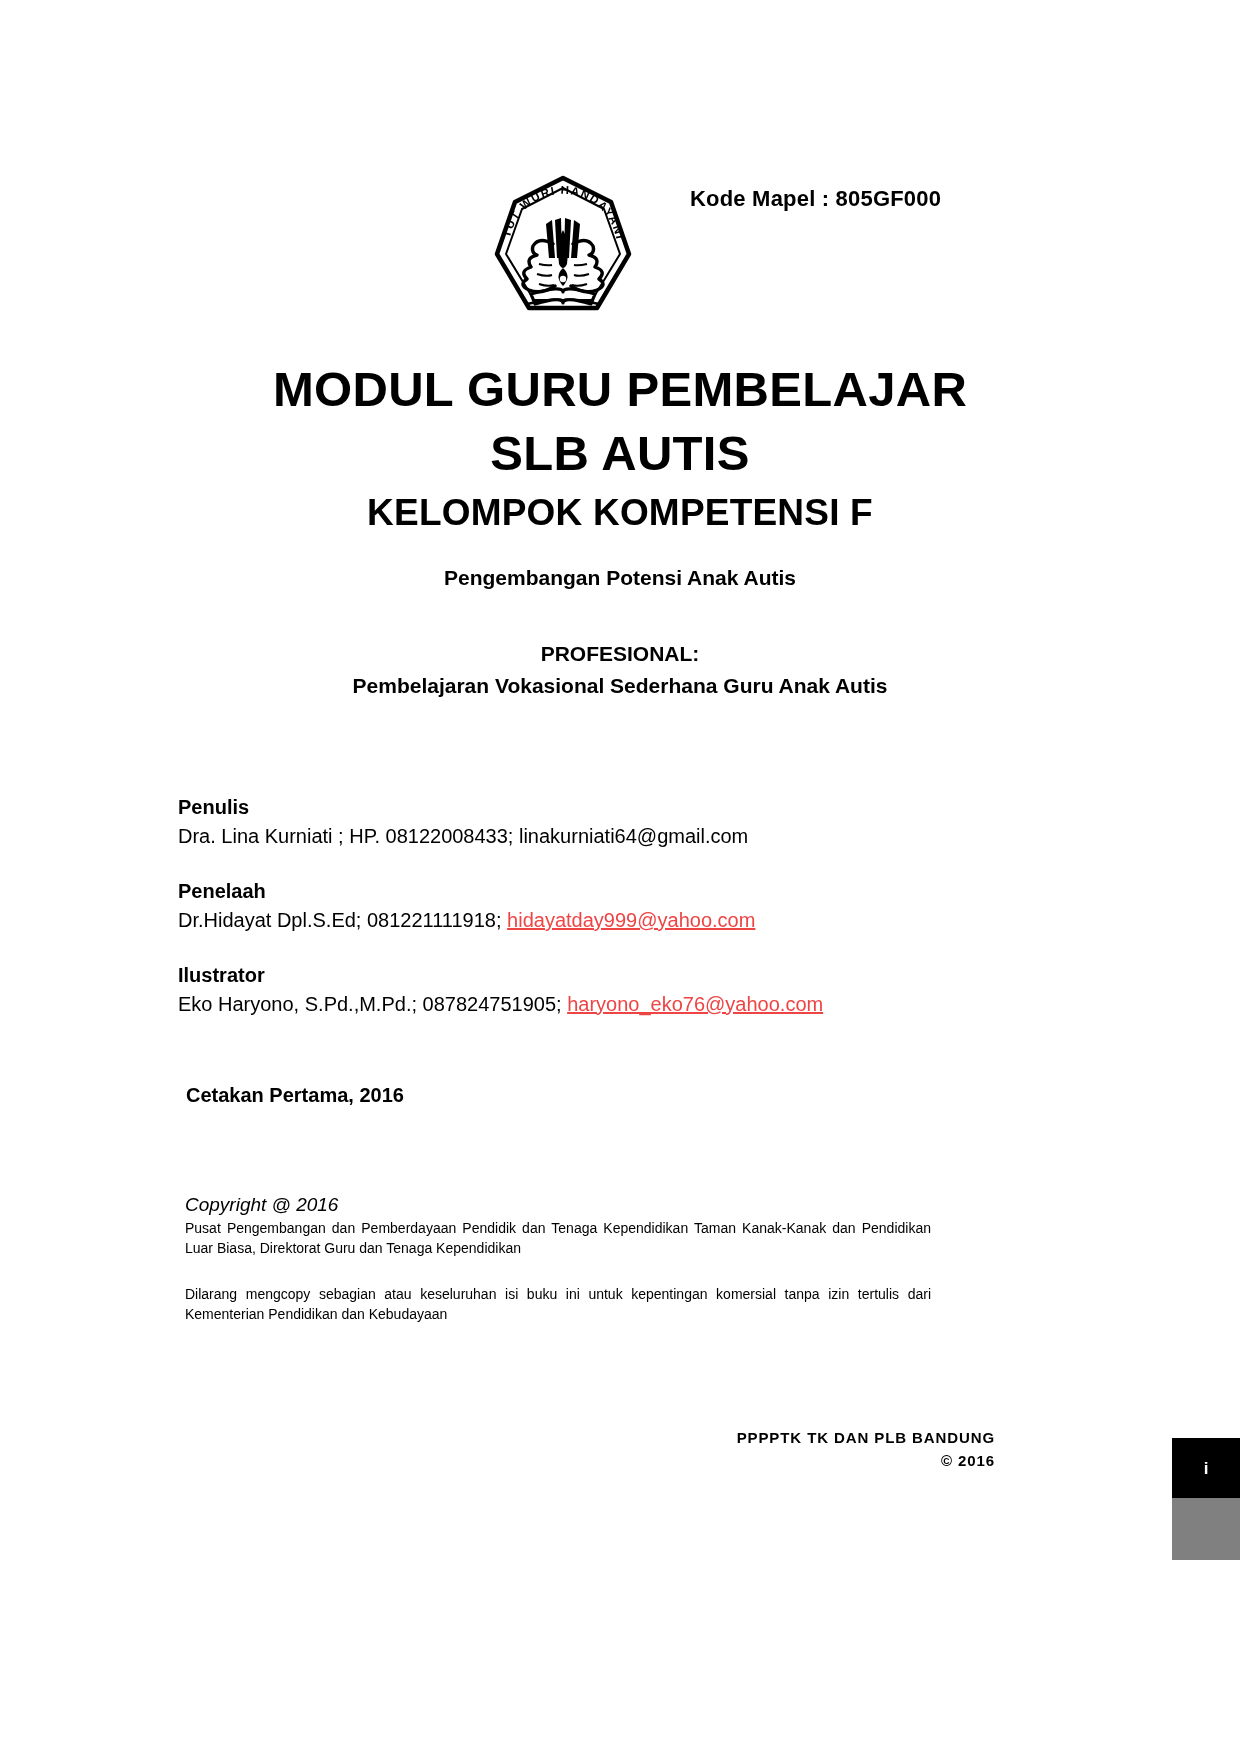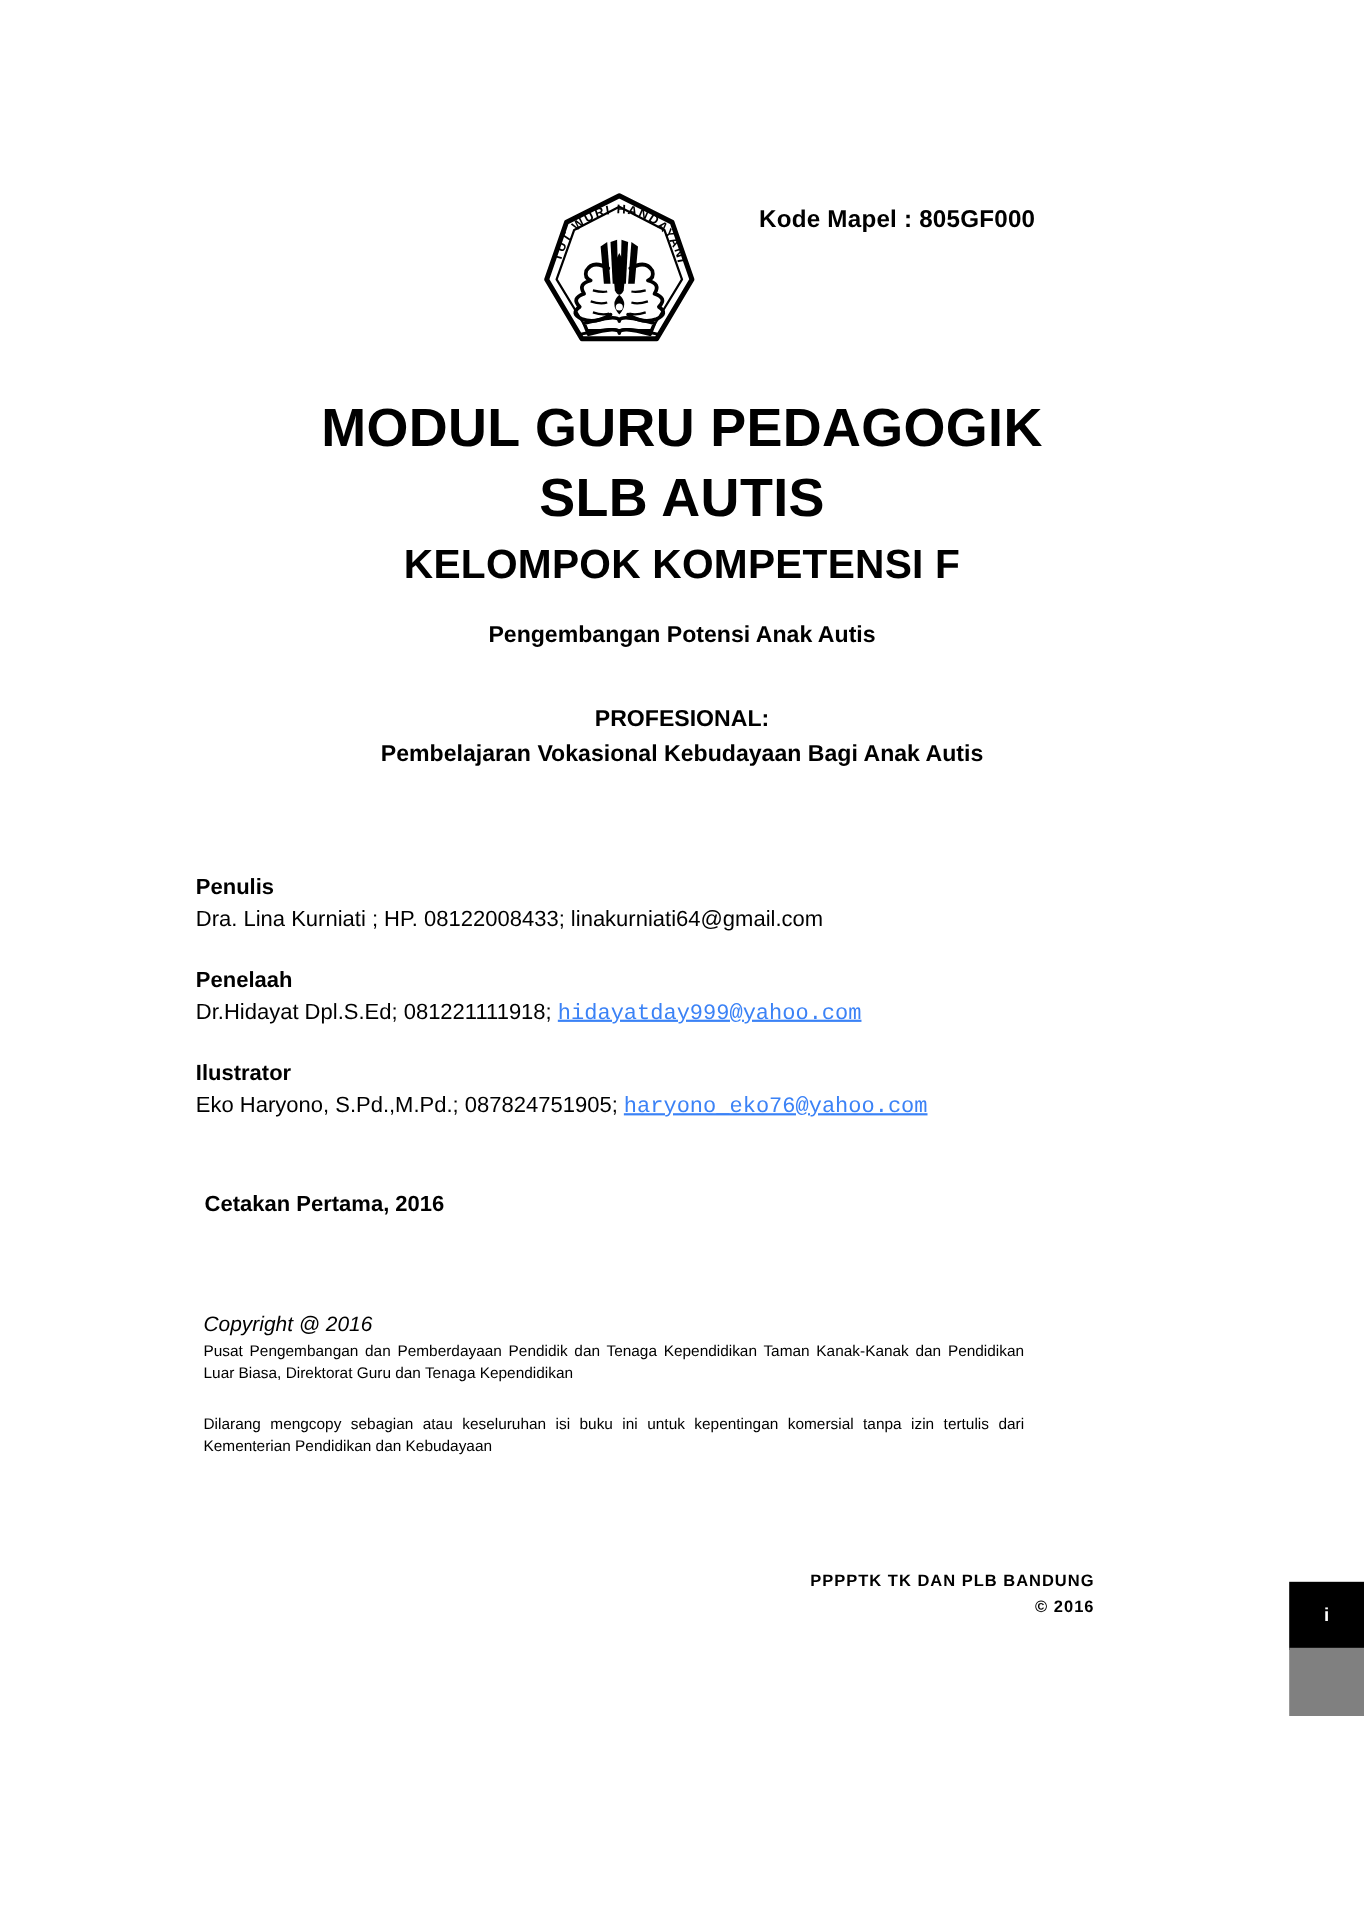--- a/index.html
+++ b/index.html
@@ -95,23 +95,22 @@
     font-weight: bold;
     line-height: 1.45;
   }
   .credit-detail {
     font-size: 20px;
     line-height: 1.45;
     margin-bottom: 26px;
   }
   .credit-detail:last-child { margin-bottom: 0; }
   a.mail {
-    color: #3b82f6;
+    color: #ef4444;
     text-decoration: underline;
-    font-family: Liberation Mono, monospace;
   }
 
   .cetakan {
     position: absolute;
     left: 186px;
     top: 1084px;
     font-size: 20px;
     font-weight: bold;
   }
 
@@ -210,32 +209,32 @@
         <path d="M106 102 q-9 3 -15 1"></path>
         <path d="M104 112 q-9 3 -15 1"></path>
       </g>
 
       <path d="M48 122 q32 -9 32 -2 q0 -7 32 2 l-4 10 q-28 -8 -28 -1 q0 -7 -28 1 z" fill="none" stroke="#000" stroke-width="3.2" stroke-linejoin="round"></path>
       <path d="M44 132 q36 -8 36 -2 q0 -6 36 2" fill="none" stroke="#000" stroke-width="2.6"></path>
     </svg>
   </div>
 
   <div class="title-block">
-    <div class="title-main">MODUL GURU PEDAGOGIK</div>
+    <div class="title-main">MODUL GURU PEMBELAJAR</div>
     <div class="title-main">SLB AUTIS</div>
     <div class="title-sub">KELOMPOK KOMPETENSI F</div>
   </div>
 
   <div class="section-group group-pedagogik">
     <div class="group-line">Pengembangan Potensi Anak Autis</div>
   </div>
 
   <div class="section-group group-profesional">
     <div class="group-head">PROFESIONAL:</div>
-    <div class="group-line">Pembelajaran Vokasional Kebudayaan Bagi Anak Autis</div>
+    <div class="group-line">Pembelajaran Vokasional Sederhana Guru Anak Autis</div>
   </div>
 
   <div class="credits">
     <div class="credit-role">Penulis</div>
     <div class="credit-detail">Dra. Lina Kurniati ; HP. 08122008433; linakurniati64@gmail.com</div>
 
     <div class="credit-role">Penelaah</div>
     <div class="credit-detail"><span>Dr.Hidayat Dpl.S.Ed; 081221111918; </span><a class="mail" href="#">hidayatday999@yahoo.com</a></div>
 
     <div class="credit-role">Ilustrator</div>

